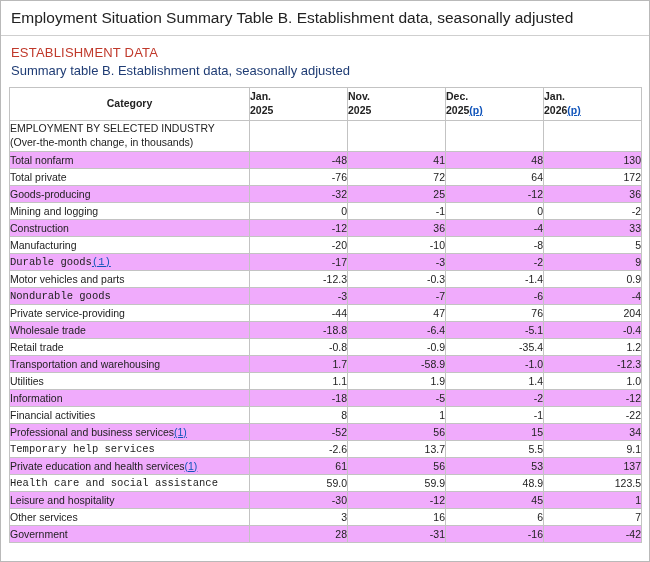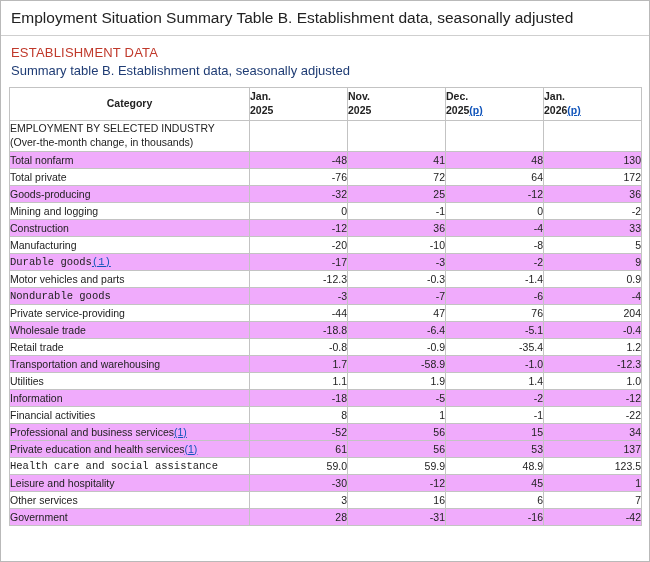--- a/index.html
+++ b/index.html
@@ -283,20 +283,27 @@
           <td class="val">-1</td>
           <td class="val">-22</td>
         </tr>
         <tr class="shade">
           <td class="label ind-2"><span>Professional and business services</span><span class="fn">(1)</span></td>
           <td class="val">-52</td>
           <td class="val">56</td>
           <td class="val">15</td>
           <td class="val">34</td>
         </tr>
+        <tr class="plain">
+          <td class="label ind-3"><span>Temporary help services</span></td>
+          <td class="val">-2.6</td>
+          <td class="val">13.7</td>
+          <td class="val">5.5</td>
+          <td class="val">9.1</td>
+        </tr>
         <tr class="shade">
           <td class="label ind-2"><span>Private education and health services</span><span class="fn">(1)</span></td>
           <td class="val">61</td>
           <td class="val">56</td>
           <td class="val">53</td>
           <td class="val">137</td>
         </tr>
         <tr class="plain">
           <td class="label ind-3"><span>Health care and social assistance</span></td>
           <td class="val">59.0</td>

